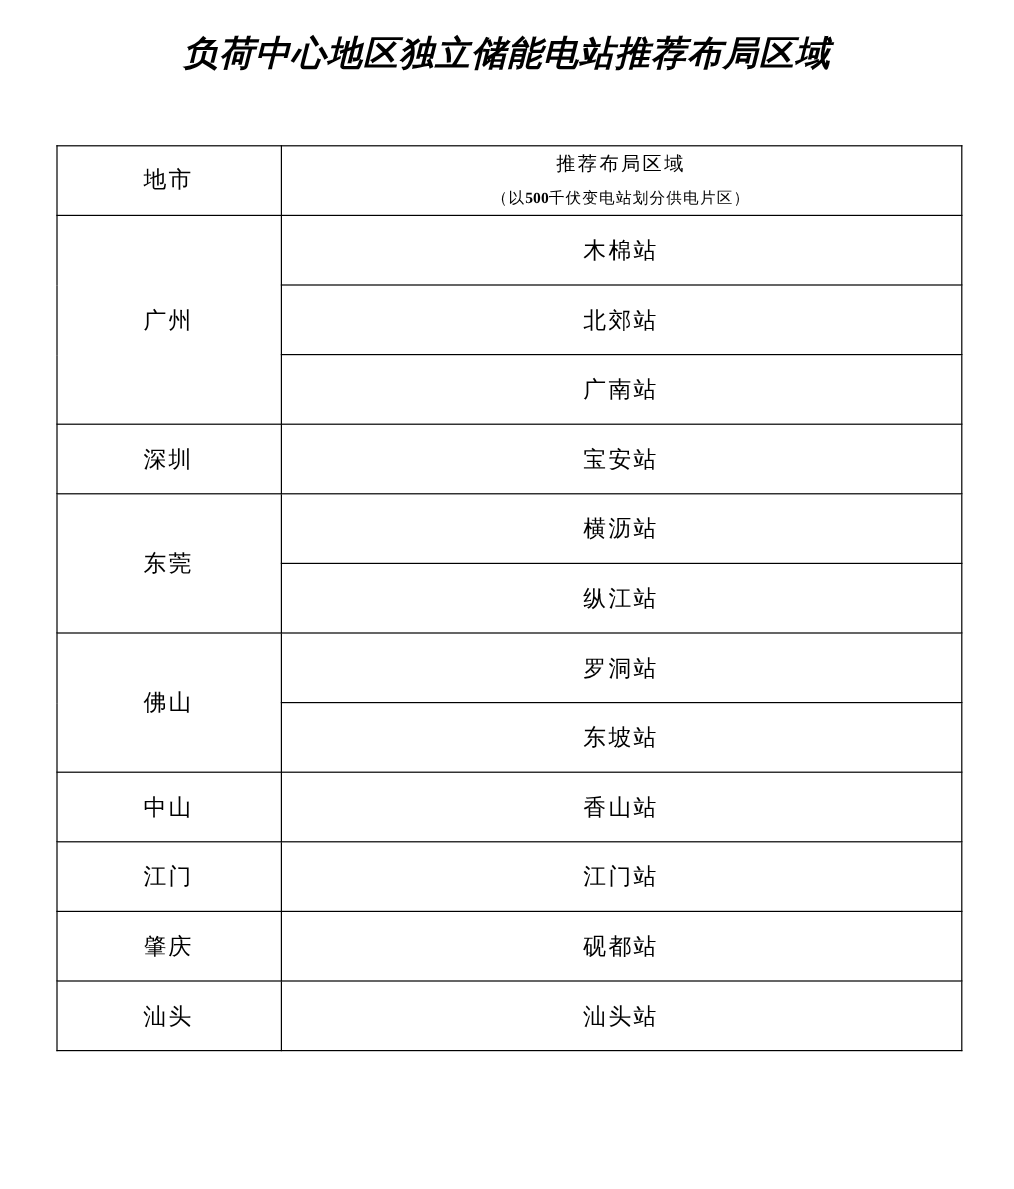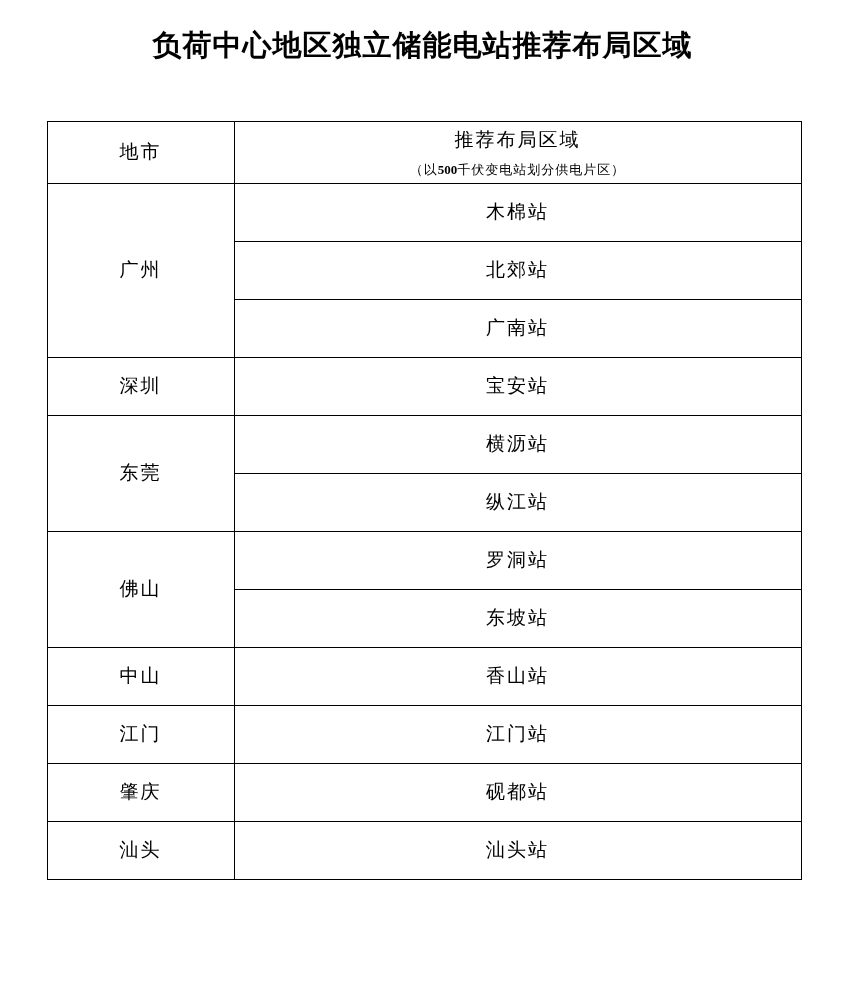--- a/index.html
+++ b/index.html
@@ -24,20 +24,21 @@
   }
   .doc-title {
     text-align: center;
     font-size: 29px;
     font-weight: bold;
     letter-spacing: 1px;
     margin: 26px 0 0 0;
     padding: 0 40px;
     line-height: 1.35;
     font-family: "Liberation Serif", "DejaVu Serif", serif;
+    font-style: italic;
   }
   .table-wrap {
     margin: 56px auto 0 auto;
     width: 752px;
   }
   table.layout-table {
     width: 100%;
     border-collapse: collapse;
     table-layout: fixed;
   }
@@ -56,21 +57,21 @@
   }
   td.col-area {
     width: 566px;
   }
   td.header-cell {
     height: 114px;
     line-height: 1.9;
   }
   .hdr-line1 {
     display: block;
-    font-size: 19px;
+    font-size: 16px;
     letter-spacing: 2px;
   }
   .hdr-line2 {
     display: block;
     font-size: 13px;
     letter-spacing: 1px;
   }
   .hdr-line2 .num {
     font-weight: bold;
     letter-spacing: 0;

